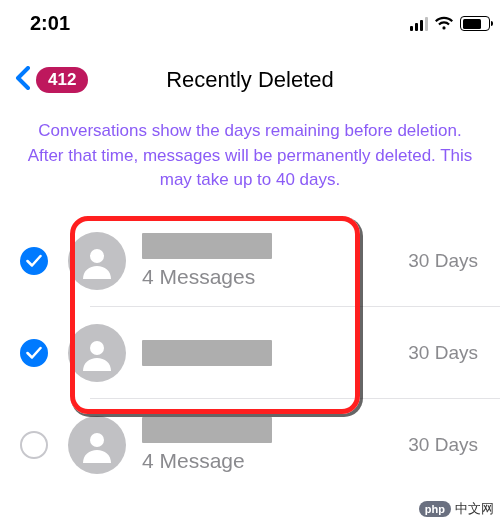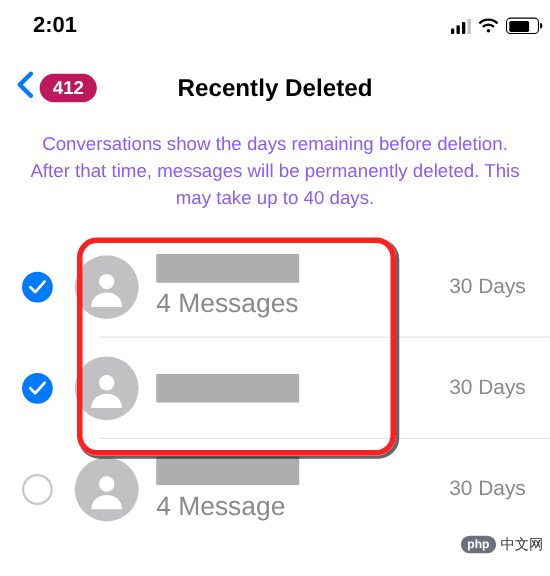--- a/index.html
+++ b/index.html
@@ -84,21 +84,21 @@
       color:#fff;
       font-weight:700;
       font-size:17px;
       border-radius:16px;
       padding: 3px 12px;
     }
     .nav-title{
       position:absolute;
       left:50%;
       transform:translateX(-50%);
-      font-weight:700;
+      font-weight:400;
       font-size:22px;
       color:#000;
       text-align:center;
     }
     .description{
       color:#8b5cf6;
       text-align:center;
       font-size:17px;
       line-height:1.45;
       padding: 16px 26px 16px 26px;
@@ -155,21 +155,21 @@
       gap:6px;
     }
     .redacted{
       background:#aeaeae;
       height:26px;
       width:130px;
       border-radius:1px;
     }
     .msg-count{
       color:#8a8a8e;
-      font-size:24px;
+      font-size:21px;
     }
     .days{
       color:#8a8a8e;
       font-size:19px;
       flex-shrink:0;
       margin-left:20px;
     }
     .highlight-box{
       position:absolute;
       border:5px solid #ff1f1f;
@@ -177,21 +177,21 @@
       box-shadow: 2px 2px 0 1px rgba(0,0,0,0.6);
       pointer-events:none;
       left:70px;
       top:216px;
       width:290px;
       height:198px;
     }
     .watermark{
       position:absolute;
       right:6px;
-      bottom:20px;
+      bottom:6px;
       display:flex;
       align-items:center;
       gap:4px;
       font-size:13px;
       font-weight:500;
       color:#333;
     }
     .watermark .php{
       background:#6a7080;
       color:#fff;

